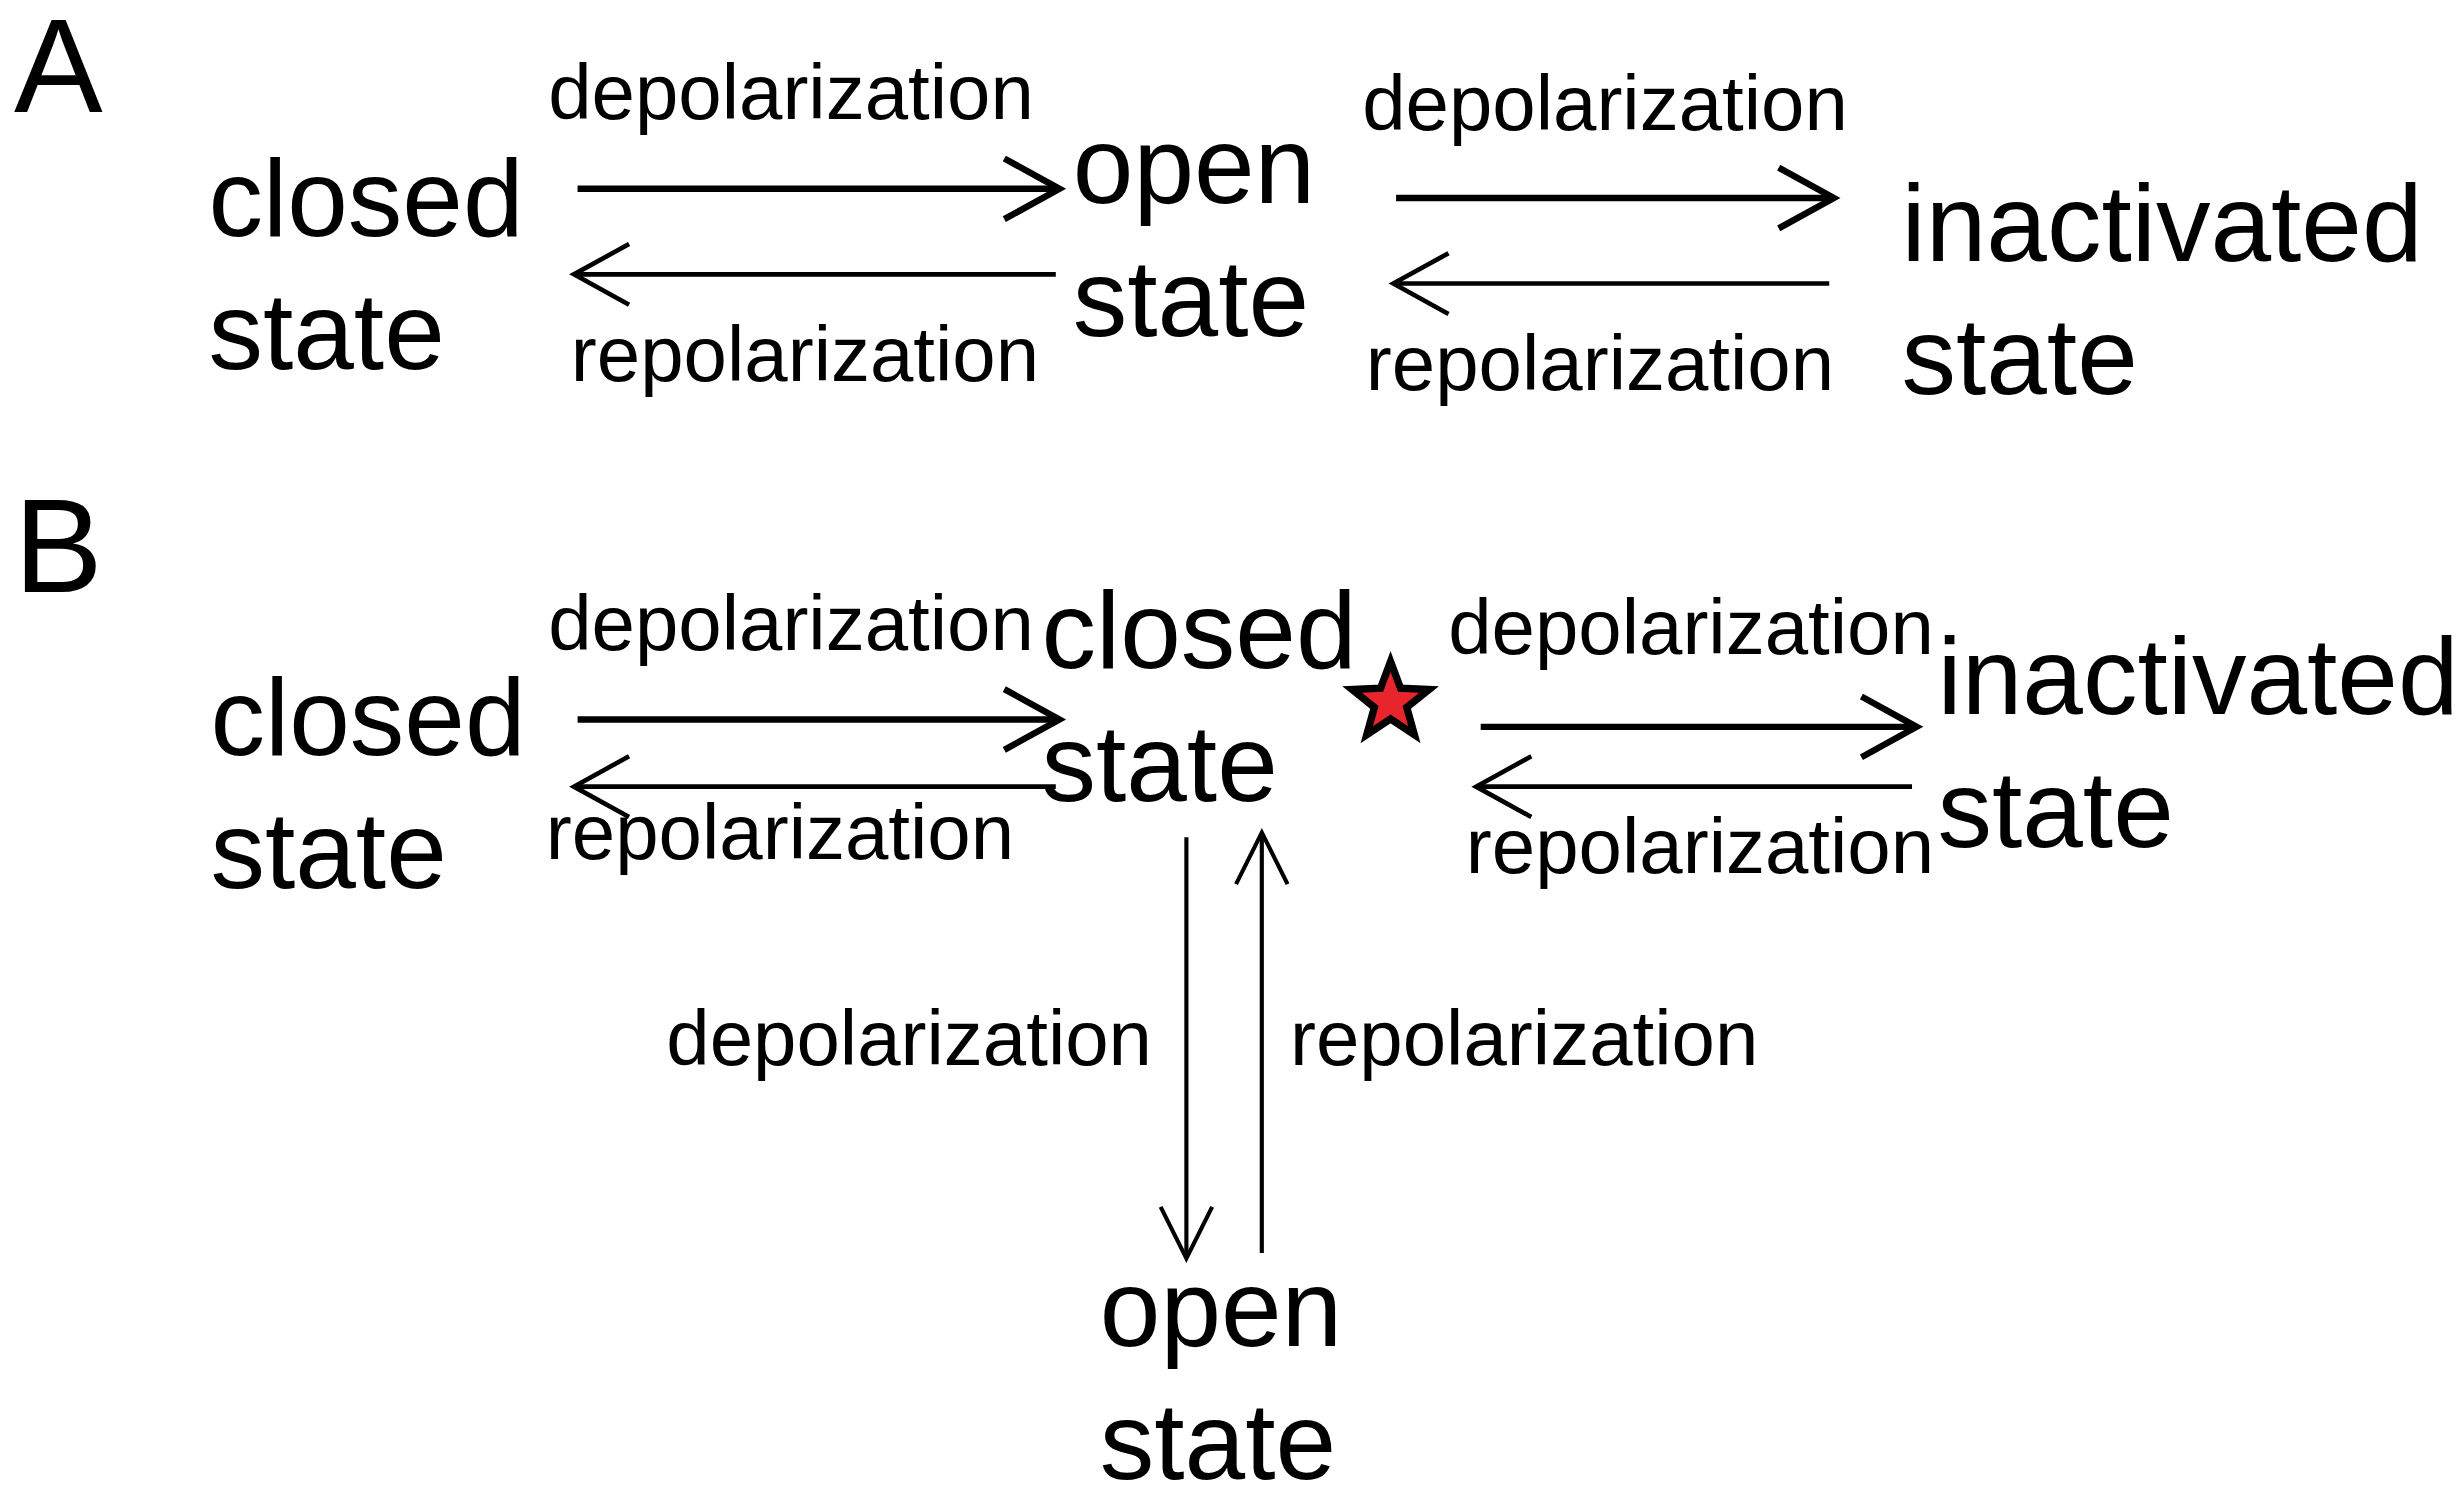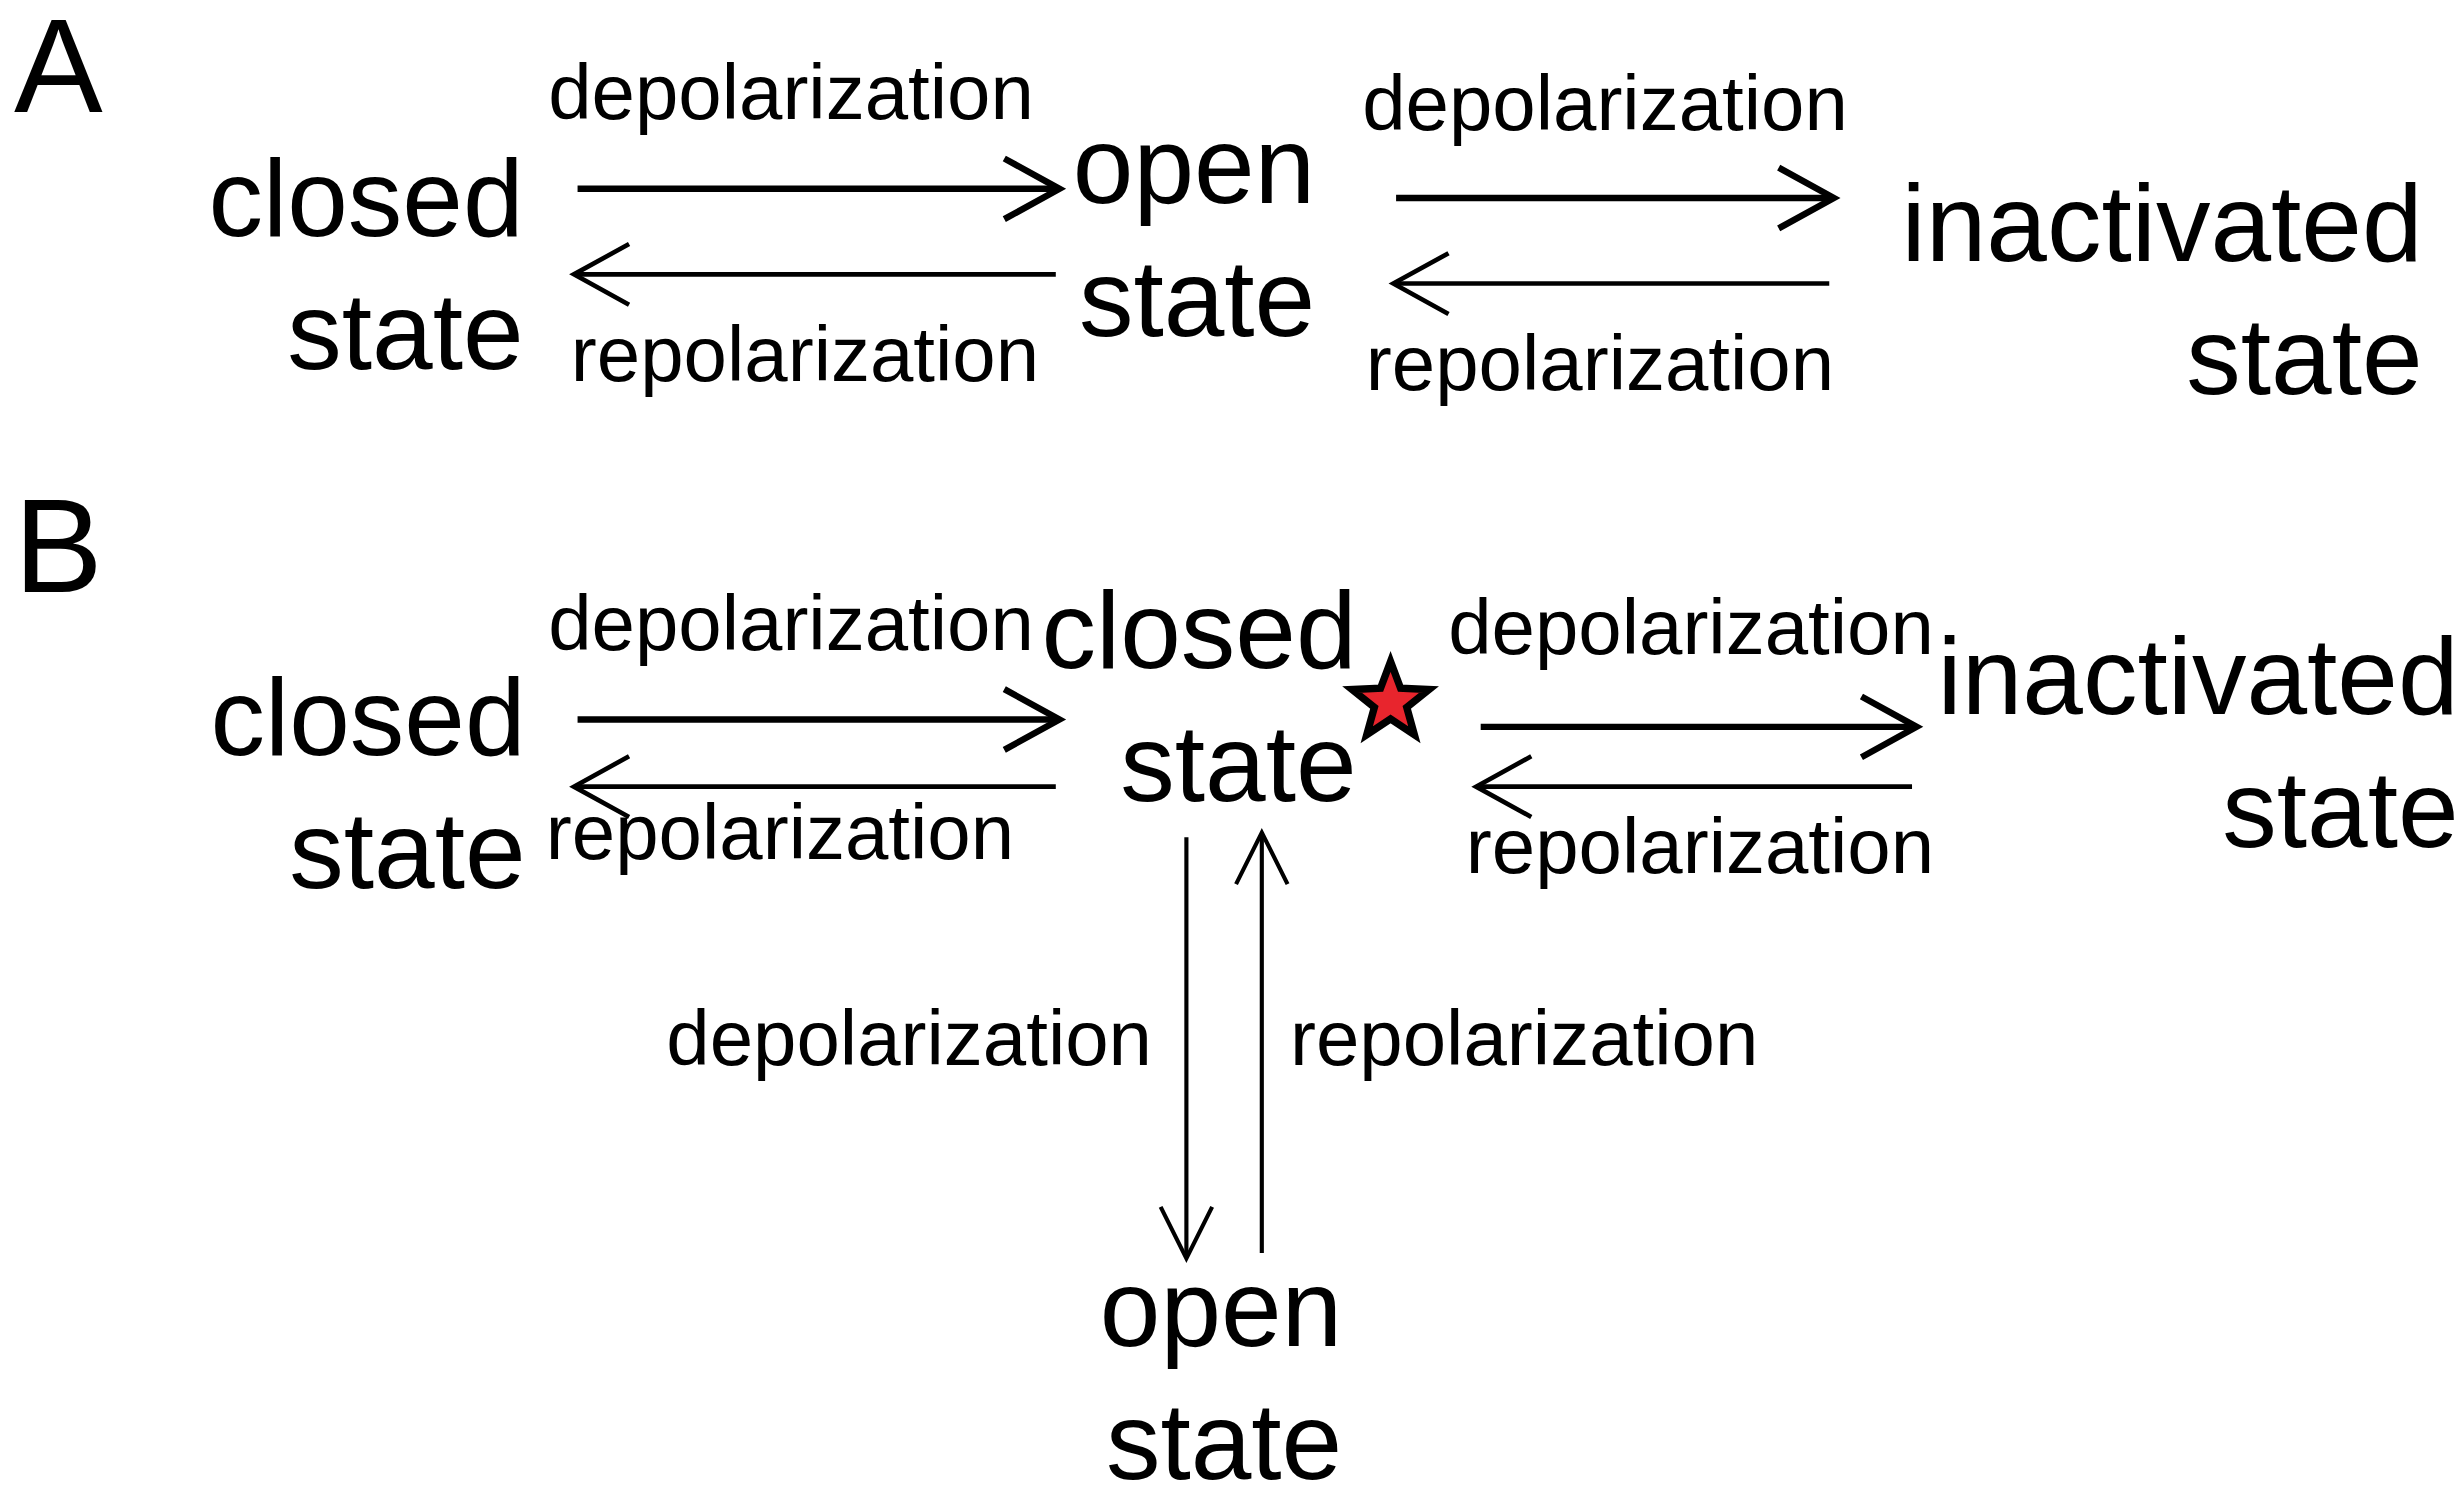--- a/index.html
+++ b/index.html
@@ -13,21 +13,21 @@
   .overlay{position:absolute;left:0;top:0;width:2462px;height:1496px;}
   .panel-letter{
     position:absolute;
     font-size:133px;line-height:1;
     color:#000;white-space:nowrap;
   }
   .node{
     position:absolute;
     transform:translate(-50%,-50%);
     font-size:109px;line-height:1.22;
-    text-align:right;white-space:pre-line;
+    text-align:left;white-space:pre-line;
     color:#000;
   }
   .lbl{
     position:absolute;
     transform:translate(-50%,-50%);
     font-size:78px;line-height:1;
     white-space:nowrap;color:#000;
   }
   .lbl.align-right{transform:translate(-100%,-50%);}
   .lbl.align-left{transform:translate(0,-50%);}

